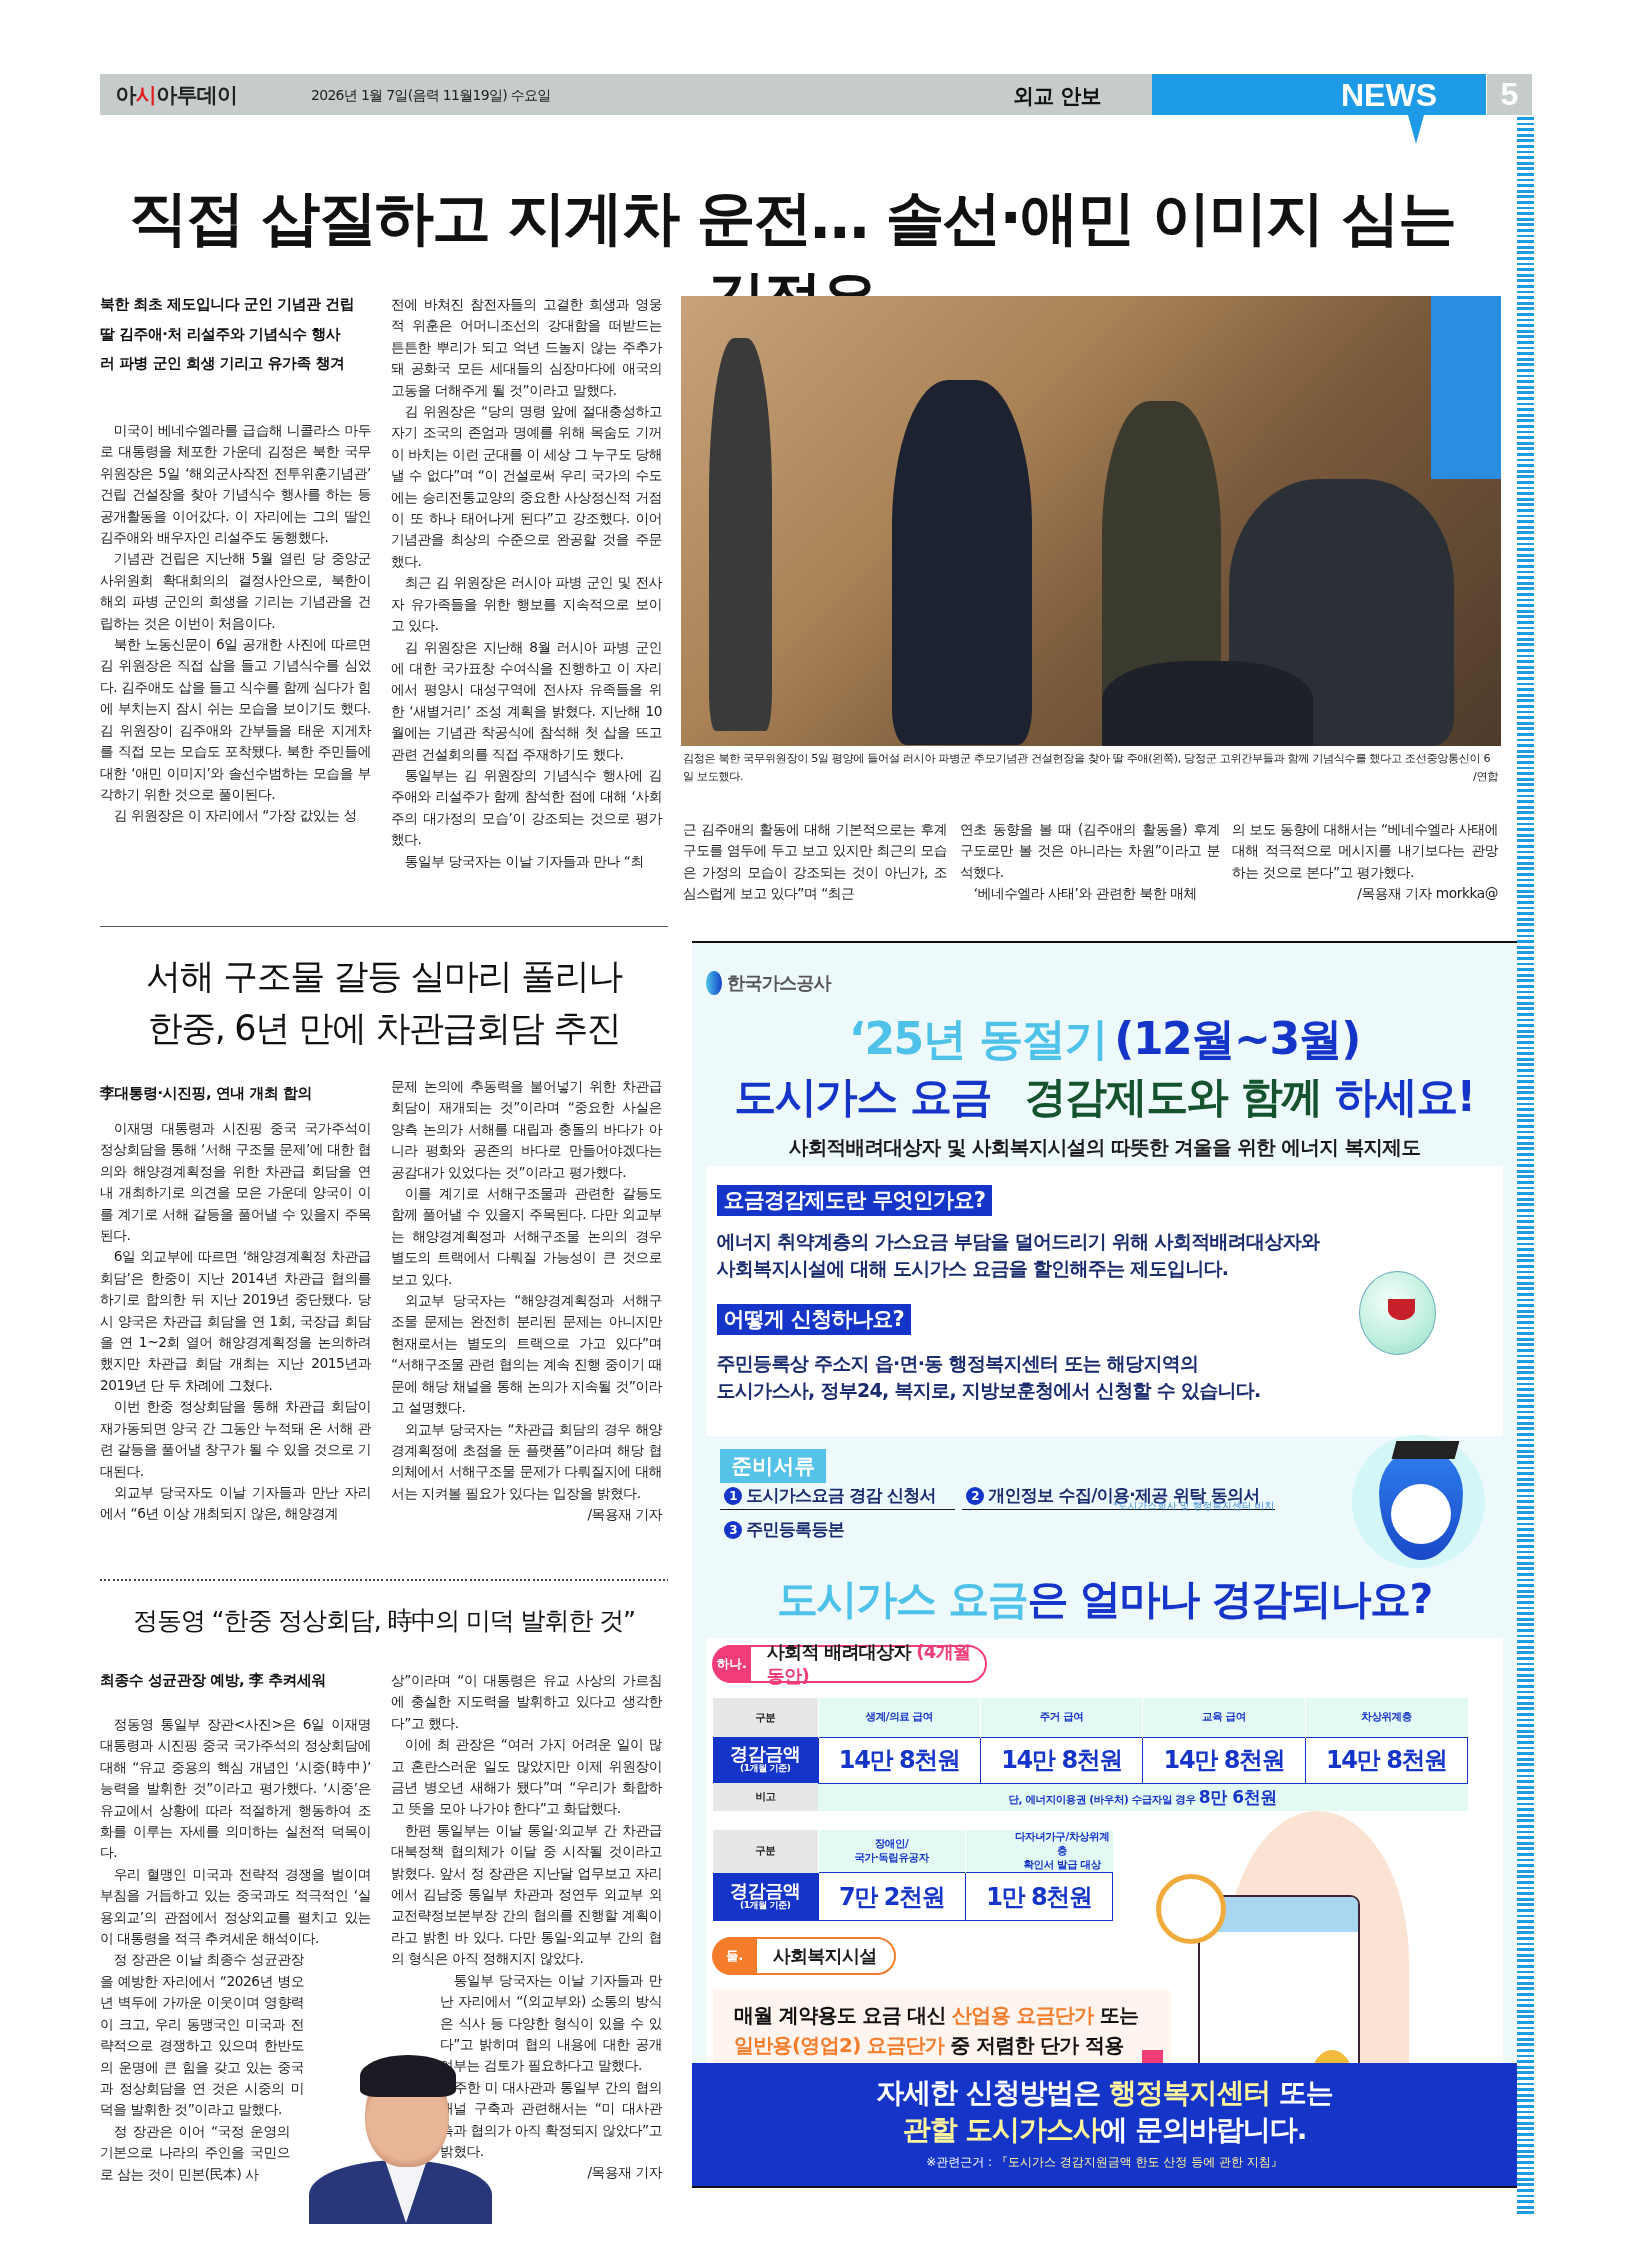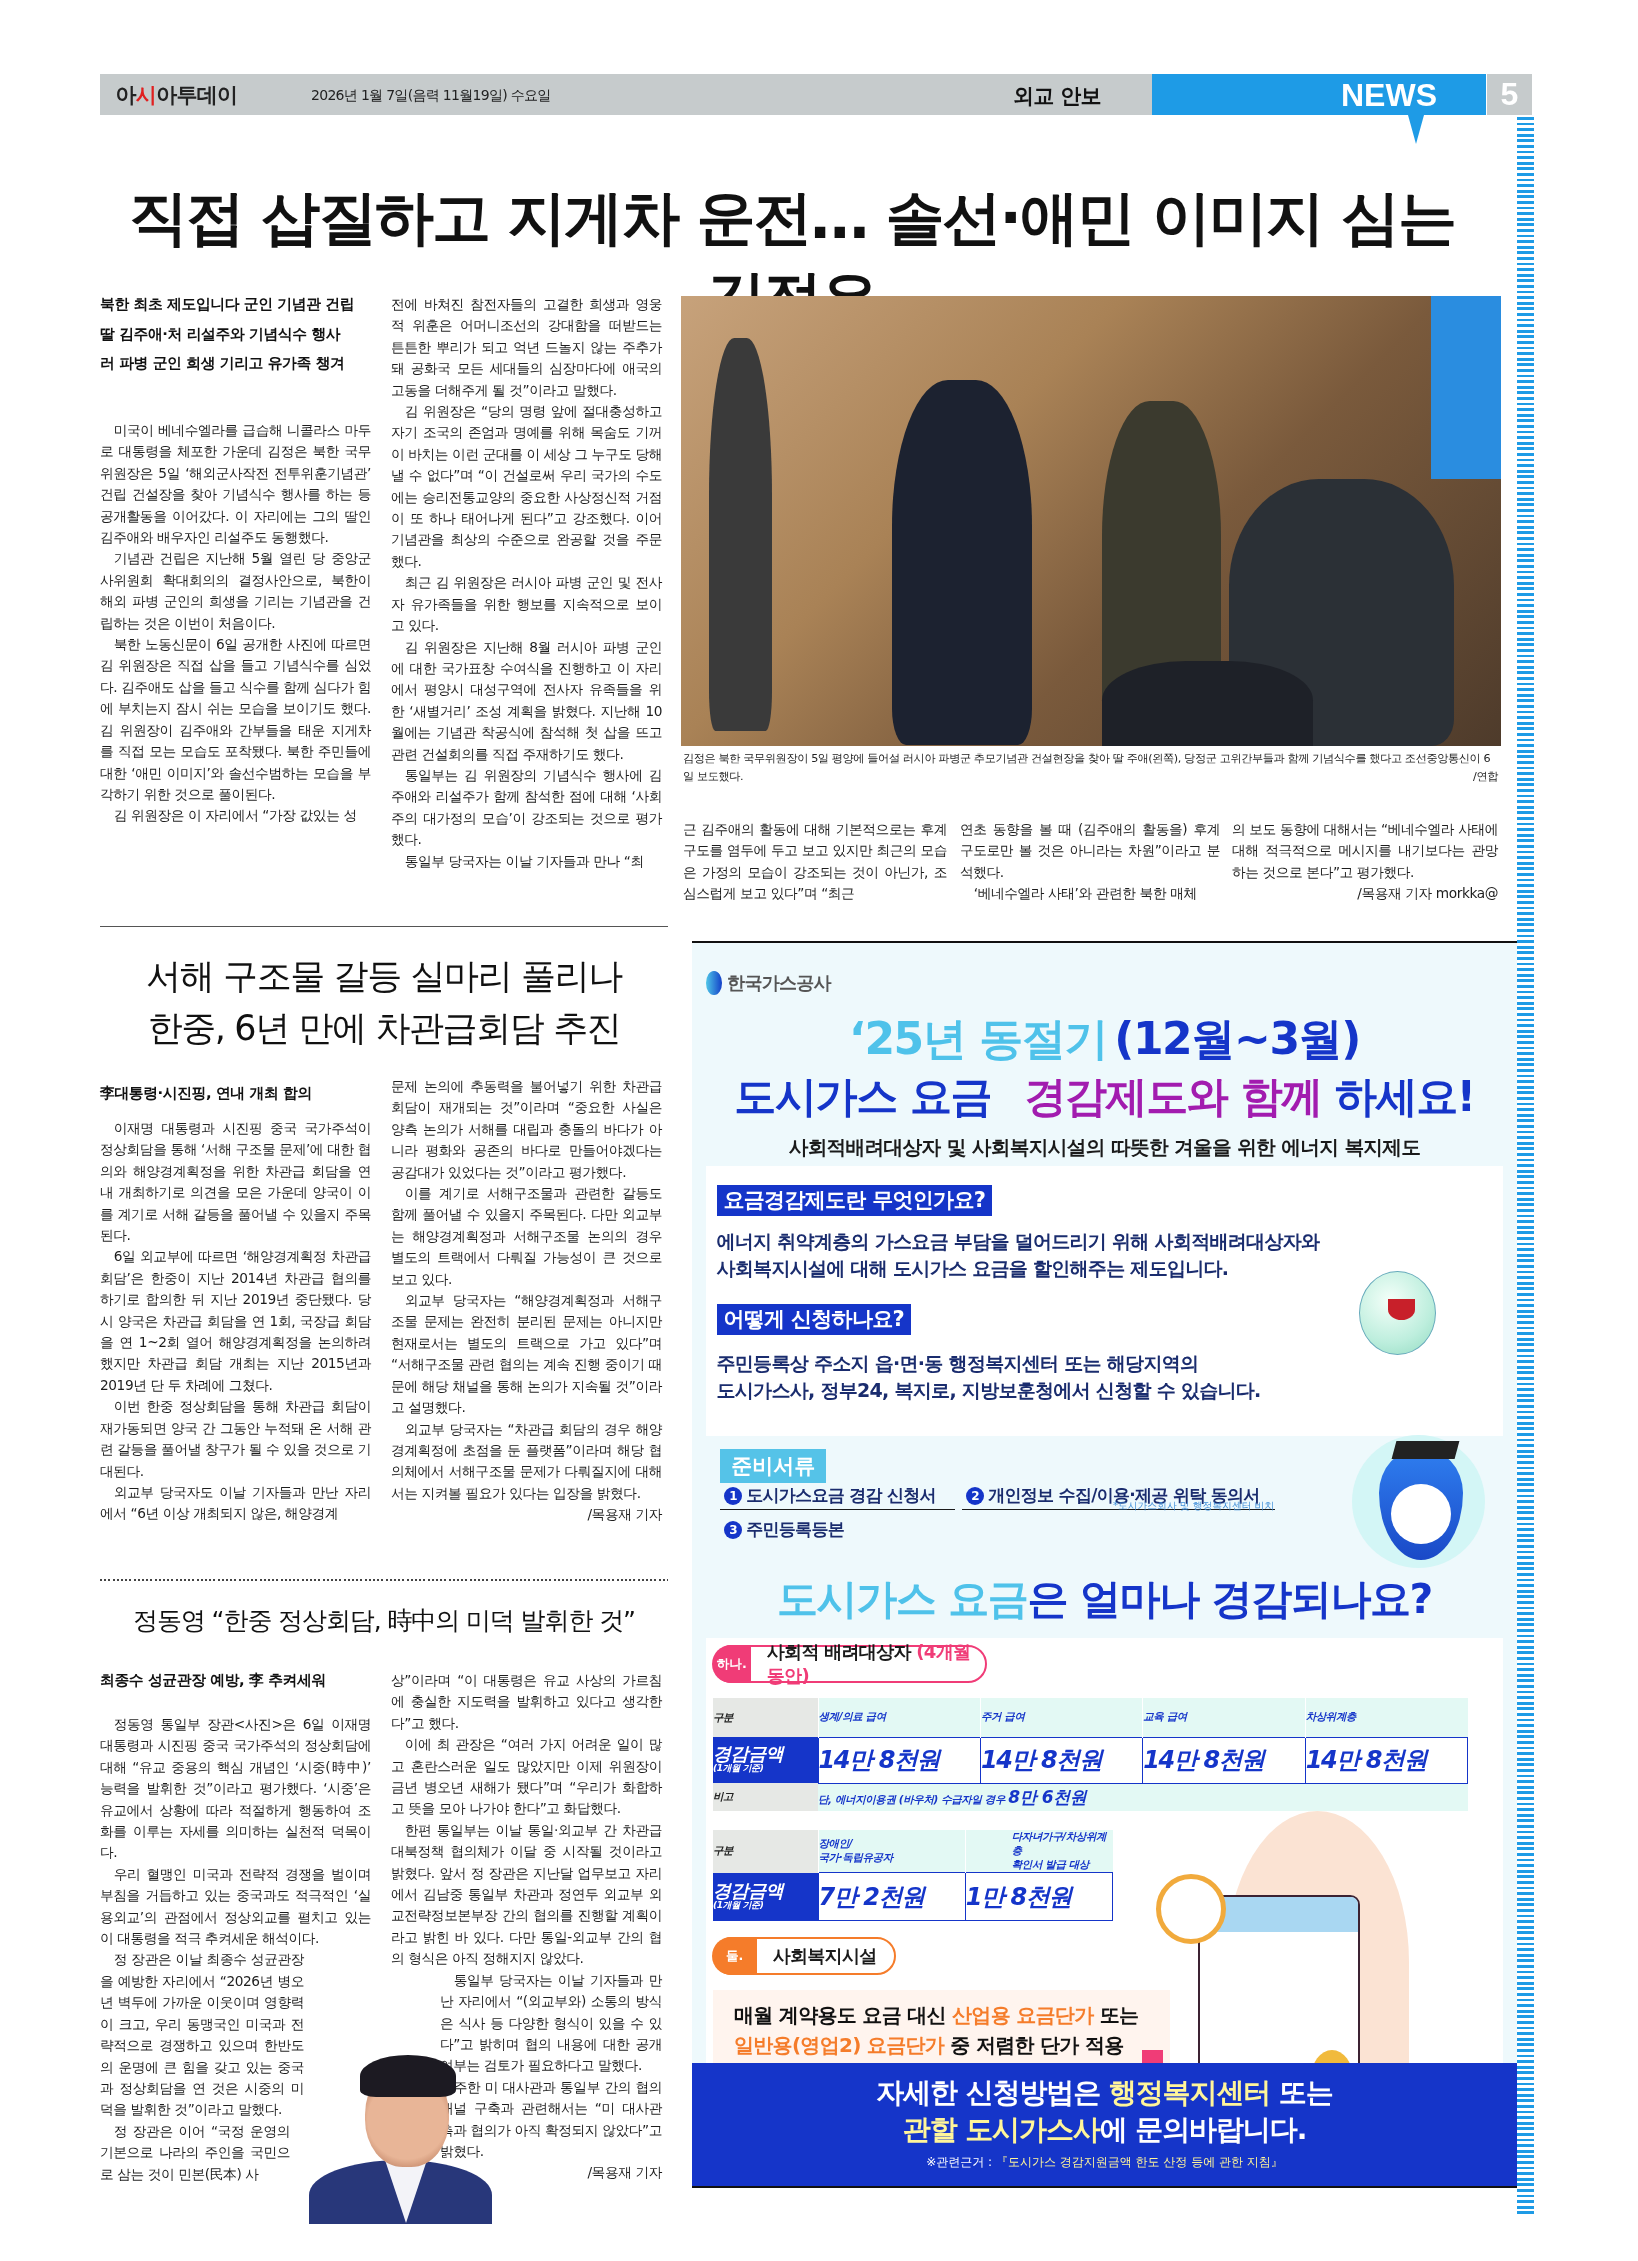--- a/index.html
+++ b/index.html
@@ -47,21 +47,21 @@
   .portrait .shirt { position: absolute; left: 83px; top: 105px; width: 42px; height: 63px; background: #f3f3f8; clip-path: polygon(0 0,100% 0,50% 100%); }
 
   
   .ad { position: absolute; left: 692px; top: 941px; width: 825px; height: 1247px; background: #eef9fc; border-top: 2.1px solid #111; border-bottom: 2.1px solid #111; }
   .ad-logo { position: absolute; left: 14px; top: 28px; display: flex; align-items: center; gap: 5.6px; }
   .ad-logo .mark { width: 15.5px; height: 24px; border-radius: 50%; background: linear-gradient(90deg, #4fc6e8, #1340c8); }
   .ad-logo span { font-size: 18px; font-weight: bold; color: #555; letter-spacing: -0.7px; }
   .ad-title1 { position: absolute; left: 0; top: 67px; width: 100%; text-align: center; font-size: 44px; font-weight: bold; letter-spacing: -1.4px; color: #4fc2ea; }
   .ad-title1 .dark { color: #1535c9; margin-left: 7px; }
   .ad-title2 { position: absolute; left: 0; top: 126px; width: 100%; text-align: center; font-size: 42px; font-weight: bold; letter-spacing: -1.4px; color: #1535c9; }
-  .ad-title2 .light { color: #a21caf; margin-left: 20px; }
+  .ad-title2 .light { color: #14532d; margin-left: 20px; }
   .ad-sub { position: absolute; left: 0; top: 191px; width: 100%; text-align: center; font-size: 19.7px; font-weight: bold; color: #1a1a1a; letter-spacing: -0.7px; }
   .ad-panel { position: absolute; left: 14px; top: 223px; width: 797px; height: 270px; background: #ffffff; }
   .ad-pill { position: absolute; background: #1535c9; color: #fff; font-size: 21px; font-weight: bold; padding: 1.4px 7px; letter-spacing: -0.7px; }
   .ad-body { position: absolute; font-size: 19px; line-height: 27px; color: #1a2c6e; font-weight: bold; letter-spacing: -0.7px; }
   .mascot1 { position: absolute; left: 678px; top: 337px; width: 77px; height: 84px; border-radius: 50%; background: radial-gradient(circle at 40% 35%, #f4fff9, #bdeedd 60%, #90dac0); border: 1.4px solid #6ab; }
   .mascot1 .mouth { position: absolute; left: 28px; top: 27px; width: 27px; height: 21px; border-radius: 0 0 50% 50%; background: #c8202a; }
   .prep-tag { position: absolute; left: 28px; top: 506px; background: #55c3e8; color: #fff; font-size: 21px; padding: 2.8px 11.2px; font-weight: bold; }
   .prep-item { position: absolute; font-size: 17px; color: #1a2c6e; font-weight: bold; letter-spacing: -0.7px; display: flex; align-items: center; gap: 4.2px; }
   .num-dot { display: inline-block; width: 18px; height: 18px; border-radius: 50%; background: #1535c9; color: #fff; font-size: 12px; text-align: center; line-height: 18px; }
   .prep-line { position: absolute; height: 1.4px; background: #1a1a1a; }
@@ -72,21 +72,21 @@
   .mascot2 .cap { position: absolute; left: 42px; top: 5.6px; width: 63px; height: 18px; background: #222; transform: skew(-15deg); }
 
   .ad-q { position: absolute; left: 0; top: 629px; width: 100%; height: 63px; text-align: center; font-size: 41px; font-weight: bold; color: #1535c9; letter-spacing: -1.4px; }
   .ad-q .light { color: #4fc2ea; }
   .ad-white { position: absolute; left: 14px; top: 695px; width: 797px; height: 457px; background: #ffffff; }
   .cat-pill { position: absolute; height: 38px; border-radius: 19.7px; border: 2.8px solid; background: #fff; display: flex; align-items: center; }
   .cat-pill .badge { height: 38px; width: 45px; border-radius: 19.7px 0 0 19.7px; color: #fff; font-size: 12.6px; font-weight: bold; display: flex; align-items: center; justify-content: center; margin-left: -2.8px; }
   .cat-pill .lbl { margin-left: 15.5px; font-size: 18px; font-weight: bold; color: #1a1a1a; letter-spacing: -0.7px; }
   .cat-pill .lbl em { font-style: normal; color: #f03c77; }
   table.rate { position: absolute; border-collapse: collapse; table-layout: fixed; }
-  table.rate td { text-align: left; vertical-align: middle; font-size: 10.5px; color: #1535c9; font-weight: bold; letter-spacing: -0.4px; font-style: italic; }
+  table.rate td { text-align: center; vertical-align: middle; font-size: 10.5px; color: #1535c9; font-weight: bold; letter-spacing: -0.4px; }
   table.rate td.hd { background: #e6e8e5; color: #222; width: 105px; }
   table.rate td.hb { background: #e3f9f4; border-left: 0.7px solid #fff; }
   table.rate td.lab { background: #1535c9; color: #fff; font-size: 18px; line-height: 18px; }
   table.rate td.lab small { display: block; font-size: 9px; line-height: 11.2px; }
   table.rate td.val { background: #fff; border: 1.4px solid #1535c9; font-size: 24px; font-weight: bold; color: #1535c9; letter-spacing: -1.4px; }
   table.rate td.note { background: #e3f9f4; font-size: 10.5px; }
   table.rate td.note b { font-size: 17px; }
   .fac-box { position: absolute; left: 21px; top: 1047px; width: 457px; height: 88px; background: #fff4ee; padding: 11.2px 21px; font-size: 20px; line-height: 29.5px; font-weight: bold; color: #111; letter-spacing: -0.7px; }
   .fac-box .or { color: #f57c2a; }
   .illus { position: absolute; left: 450px; top: 868px; width: 295px; height: 302px; }

